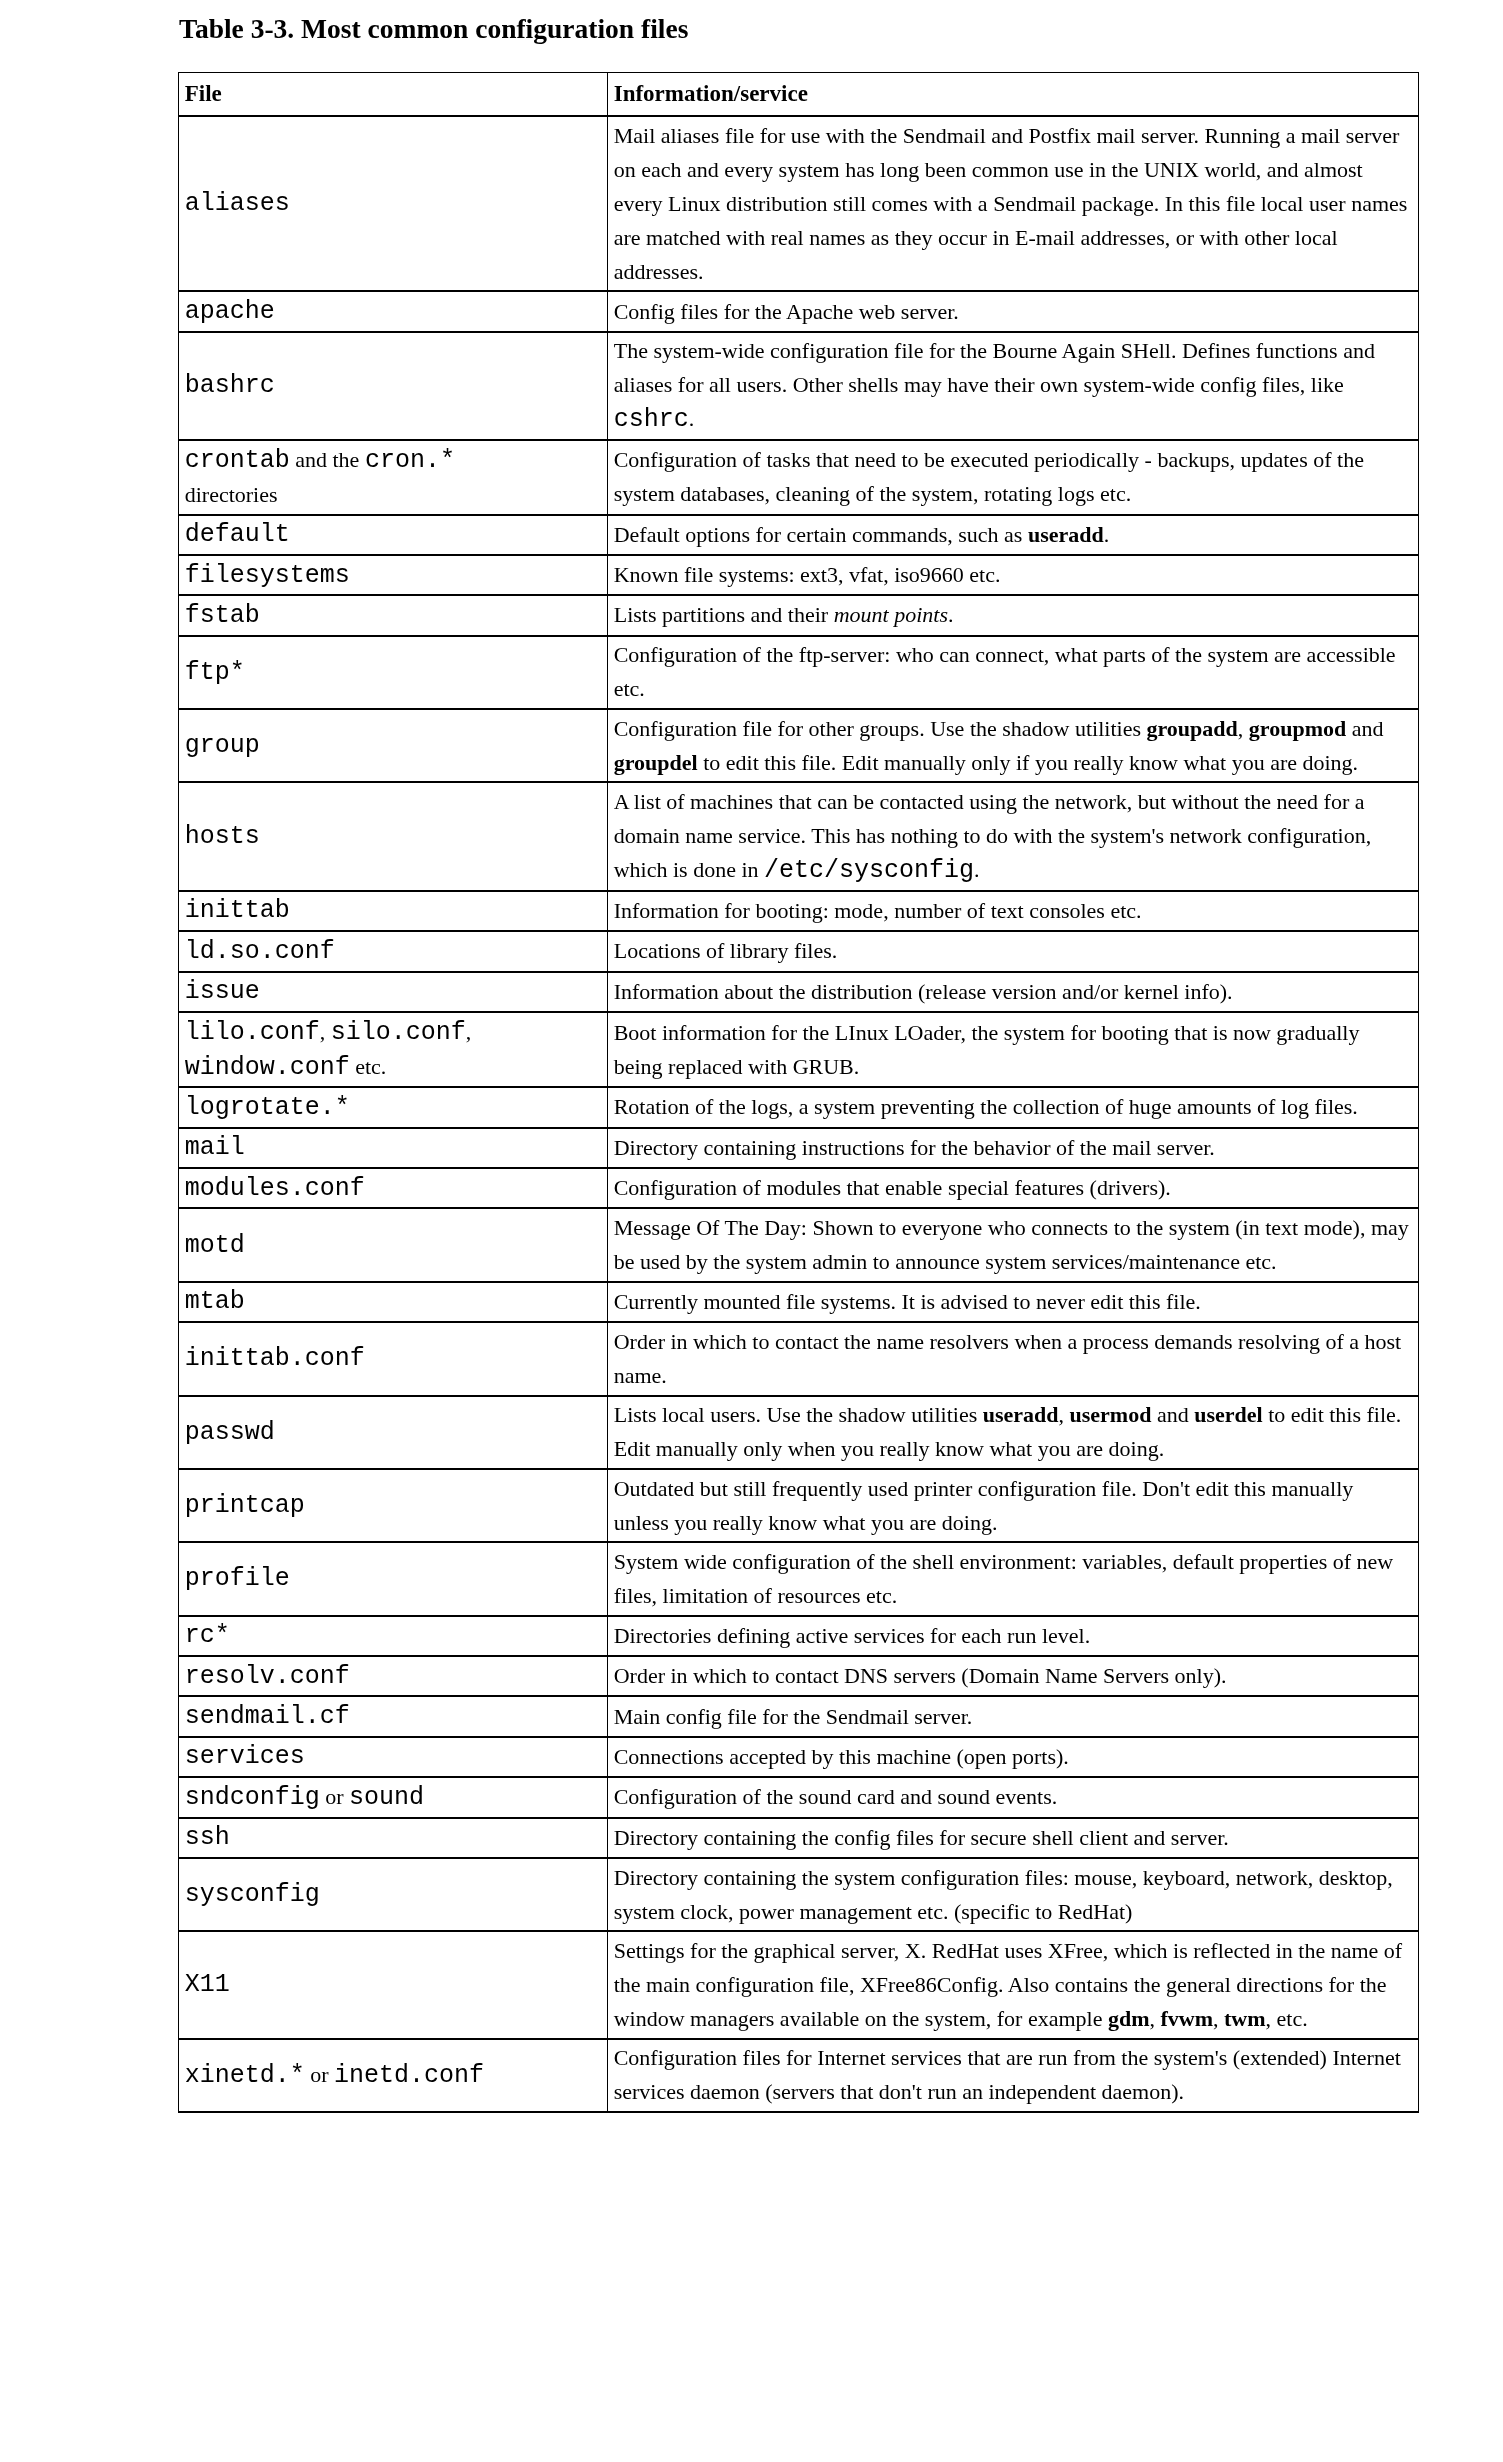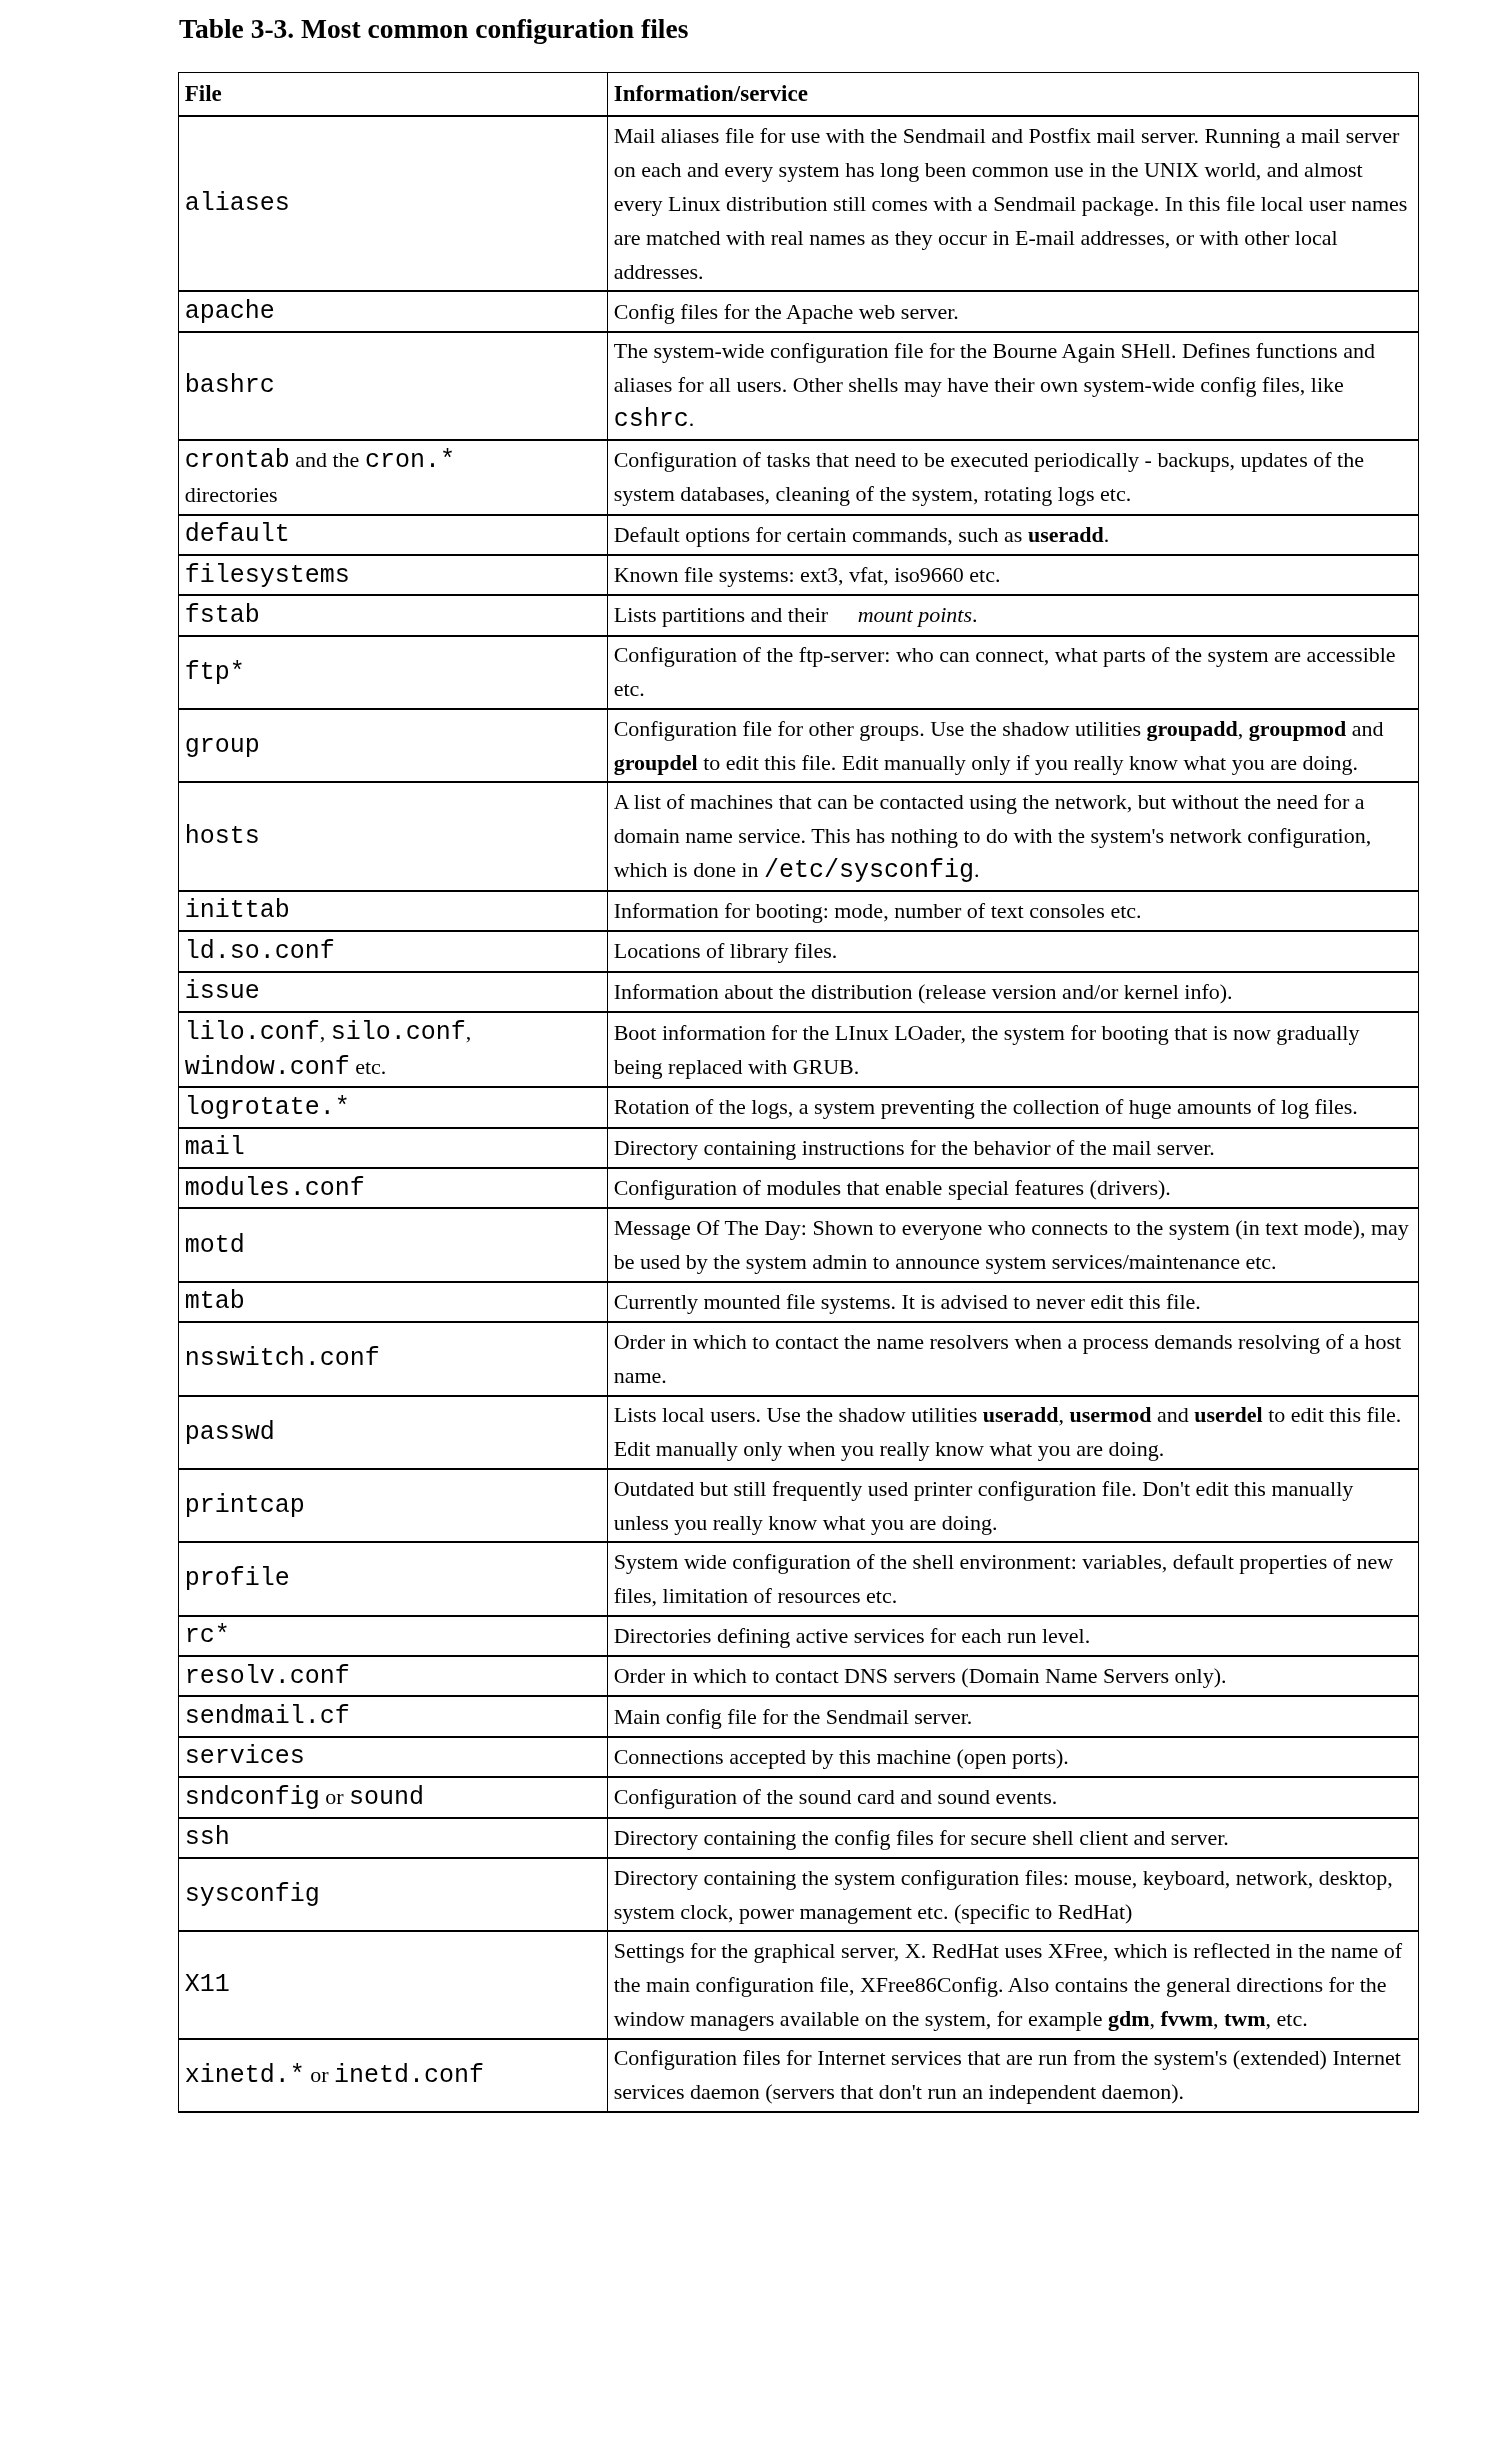--- a/index.html
+++ b/index.html
@@ -49,21 +49,21 @@
     padding-bottom: 4px;
     border-radius: 16px;
   }
   .tt {
     font-family: "Liberation Mono", monospace;
     font-size: 25px;
     font-weight: normal;
     font-style: normal;
   }
   b.seg { font-weight: bold; }
-  i.seg { font-style: italic; margin-left: 24px; }
+  i.seg { font-style: italic; }
 </style>
 </head>
 <body>
 
 <div class="page">
   <p class="caption">Table 3-3. Most common configuration files</p>
 
   <table class="cfg">
     <colgroup>
       <col class="c1">
@@ -146,21 +146,21 @@
         </tr>
         <tr>
           <td><code class="tt">motd</code></td>
           <td><span>Message Of The Day: Shown to everyone who connects to the system (in text mode), may be used by the system admin to announce system services/maintenance etc.</span></td>
         </tr>
         <tr>
           <td><code class="tt">mtab</code></td>
           <td><span>Currently mounted file systems. It is advised to never edit this file.</span></td>
         </tr>
         <tr>
-          <td><code class="tt">nsswitch.conf</code></td>
+          <td><code class="tt">inittab.conf</code></td>
           <td><span>Order in which to contact the name resolvers when a process demands resolving of a host name.</span></td>
         </tr>
         <tr>
           <td><code class="tt">passwd</code></td>
           <td><span>Lists local users. Use the shadow utilities </span><b class="seg">useradd</b><span>, </span><b class="seg">usermod</b><span> and </span><b class="seg">userdel</b><span> to edit this file. Edit manually only when you really know what you are doing.</span></td>
         </tr>
         <tr>
           <td><code class="tt">printcap</code></td>
           <td><span>Outdated but still frequently used printer configuration file. Don't edit this manually unless you really know what you are doing.</span></td>
         </tr>

